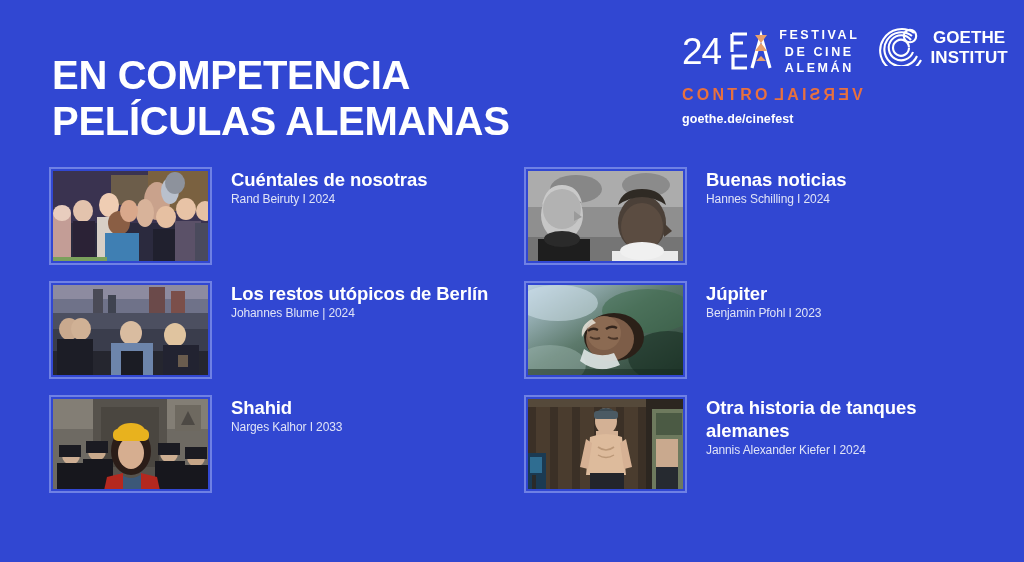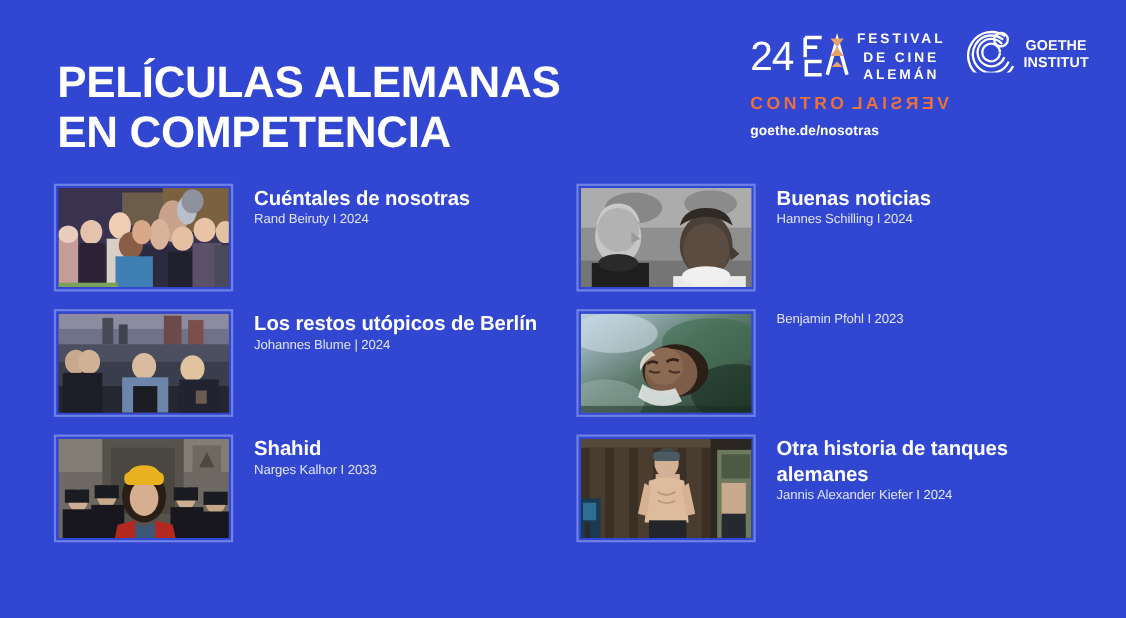--- a/index.html
+++ b/index.html
@@ -59,21 +59,21 @@
     letter-spacing:2.6px;
     padding-top:1px;
   }
 
   .goethe {
     display:flex; align-items:center; gap:7px;
     margin-left:6px;
   }
   .goethe-words {
     color:#ffffff;
-    font-size:13px;
+    font-size:17px;
     font-weight:bold;
     line-height:1.18;
     letter-spacing:0.1px;
   }
 
   .controversial {
     margin-top:9px;
     display:flex;
     align-items:baseline;
     white-space:pre;
@@ -135,22 +135,22 @@
     letter-spacing:-0.1px;
     margin-top:1px;
   }
 </style>
 </head>
 <body>
 
 <div class="slide">
 
   <div class="headline">
+    <div>EN COMPETENCIA</div>
     <div>PELÍCULAS ALEMANAS</div>
-    <div>EN COMPETENCIA</div>
   </div>
 
   <div class="brandblock">
     <div class="brandrow">
 
       <div class="fest-lockup">
         <span class="fest-24">24</span>
         <span class="fest-mark">
           <svg width="44" height="42" viewBox="0 0 44 42" fill="none">
 
@@ -188,21 +188,21 @@
         </span>
       </div>
     </div>
 
     <div class="controversial">
       <span>CONTRO</span>
       <span class="ctrl-mirror">VERSIAL</span>
     </div>
 
     <div class="metarow">
-      <span>goethe.de/nosotras</span>
+      <span>goethe.de/cinefest</span>
     </div>
   </div>
 
   <div class="grid">
 
     <div>
 
       <div class="film">
         <div class="thumb">
           <div class="inner">
@@ -368,20 +368,21 @@
               <path d="M78 44 q5 -4 11 -1" stroke="#32241c" stroke-width="2.4" fill="none"></path>
               <path d="M62 52 q5 3 10 1" stroke="#4a3528" stroke-width="2" fill="none"></path>
               <path d="M80 52 q5 3 10 1" stroke="#4a3528" stroke-width="2" fill="none"></path>
               <path d="M64 34 q-12 6 -10 18 q6 -12 14 -14Z" fill="#e9e3d8" opacity="0.85"></path>
               <path d="M56 64 q14 10 30 4 l6 12 q-22 10 -40 -4Z" fill="#dfe6e4" opacity="0.9"></path>
               <rect x="0" y="84" width="161" height="12" fill="#16291f" opacity="0.5"></rect>
             </svg>
           </div>
         </div>
         <div class="meta">
+          <div class="title">Júpiter</div>
           <div class="credit">Benjamin Pfohl I 2023</div>
         </div>
       </div>
 
       <div class="film">
         <div class="thumb">
           <div class="inner">
             <svg width="161" height="96" viewBox="0 0 161 96" preserveAspectRatio="none">
               <rect width="161" height="96" fill="#3b3026"></rect>
               <rect x="0" y="0" width="161" height="8" fill="#55493a"></rect>

